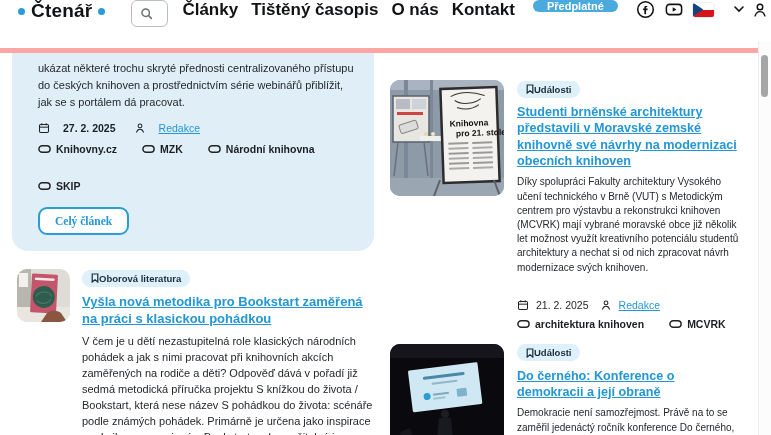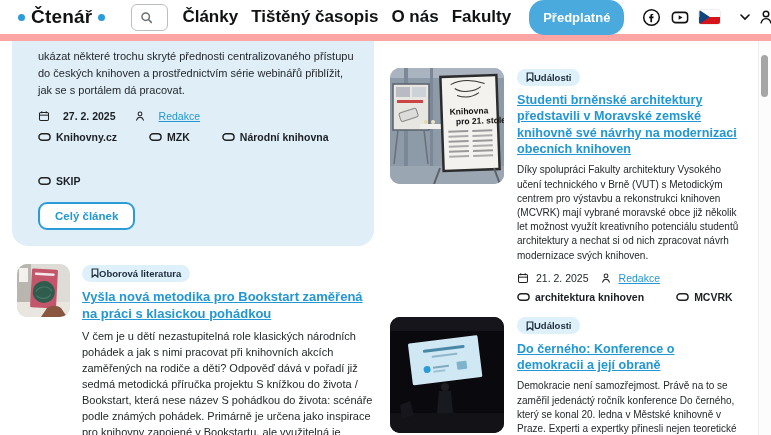--- a/index.html
+++ b/index.html
@@ -1,34 +1,34 @@
 <!DOCTYPE html>
 <html><head>
 <meta charset="utf-8">
 <style>
   * { margin:0; padding:0; box-sizing:border-box; }
   html,body { width:771px; height:435px; overflow:hidden; background:#fff;
     font-family:"Liberation Sans", sans-serif; color:#24282c; }
 
   
-  .hdr { height:41px; display:flex; align-items:center; padding:0 10px 0 18px;
-    border-bottom:7px solid #fca5a5; background:#fff; }
+  .hdr { height:53px; display:flex; align-items:flex-start; padding:0 10px 0 18px;
+    border-bottom:5px solid #fca5a5; background:#fff; }
   .logo { display:flex; align-items:center; gap:6px; font-size:19px; font-weight:800;
     letter-spacing:.2px; color:#101214; }
   .logo .dot { width:7px; height:7px; border-radius:50%; background:#2b9cd8; }
   .search { margin-left:26px; width:142px; height:27px; border:1.5px solid #b9bec3;
     border-radius:6px; display:flex; align-items:center; gap:6px; padding:0 8px; }
   .search input { border:none; outline:none; width:100%; font-size:10.5px;
     font-family:"Liberation Sans", sans-serif; color:#333; }
   .search input::placeholder { color:#a9aeb4; }
   .nav { margin-left:14px; display:flex; gap:13px; align-items:center; }
   .nav span { font-size:17px; font-weight:700; color:#101214; cursor:pointer; white-space:nowrap; }
   .vdiv { width:1px; height:22px; background:#e1e1e1; margin:0 9px; }
-  .btn-sub { background:#4aa9dd; color:#fff; border:none; font-weight:700; font-size:13px;
-    padding:10px 14px; border-radius:15px; font-family:"Liberation Sans", sans-serif; cursor:pointer; }
+  .btn-sub { background:#4aa9dd; color:#fff; border:none; font-weight:700; font-size:11px;
+    padding:0 14px; border-radius:15px; font-family:"Liberation Sans", sans-serif; cursor:pointer; }
   .hico { display:flex; align-items:center; gap:9px; }
   .hico svg { display:block; }
   .flag { width:21px; height:14px; border-radius:2px; overflow:hidden; position:relative;
     box-shadow:0 0 0 .5px #ddd; }
   .flag .w { position:absolute; inset:0; background:#fff; }
   .flag .r { position:absolute; left:0; right:0; bottom:0; height:50%; background:#d7141a; }
   .flag .b { position:absolute; inset:0; background:#11457e;
     clip-path:polygon(0 0, 50% 50%, 0 100%); }
   .grp-right { margin-left:20px; display:flex; align-items:center; gap:7px; }
   .cart-count { font-size:11px; font-weight:800; color:#101214; }
@@ -37,37 +37,37 @@
   .main { display:flex; gap:16px; padding-left:12px; }
   .col-left { width:362px; flex:none; }
   .col-right { width:352px; flex:none; padding-top:27px; }
 
   
   .feat { background:#dfeef7; border-radius:0 0 16px 16px; padding:7px 15px 16px 26px; }
   .excerpt { font-size:11px; line-height:1.55; color:#24282c; }
   .meta { display:flex; align-items:center; gap:13px; margin-top:11px; font-size:10.5px; }
   .meta .date { font-weight:600; color:#1b1f23; }
   .alink { color:#2397d3; font-weight:400; text-decoration:underline; cursor:pointer;text-align:right; }
-  .tags { display:flex; align-items:center; gap:32px; margin-top:9px; font-size:10.5px; flex-wrap:wrap; }
+  .tags { display:flex; align-items:center; gap:25px; margin-top:9px; font-size:10.5px; flex-wrap:wrap; }
   .tag { display:flex; align-items:center; gap:5px; font-weight:600; color:#1b1f23; cursor:pointer; }
   .btn-outline { margin-top:15px; display:inline-block; background:#fff; border:2px solid #2b9cd8;
     color:#2397d3; font-weight:700; font-size:11.5px; padding:6px 15px; border-radius:9px;
-    font-family:Liberation Sans, sans-serif; cursor:pointer; }
+    font-family:Liberation Serif, serif; cursor:pointer; }
 
   
   .art { display:flex; gap:12px; margin-top:18px; padding-left:5px; }
   .thumb { width:53px; height:53px; border-radius:10px; overflow:hidden; flex:none; cursor:pointer; }
   .thumb svg, .thumb-lg svg { display:block; width:100%; height:100%; }
   .abody { flex:1; min-width:0; }
   .badge { display:inline-flex; align-items:center; background:#def0f9;
     border-radius:10px; padding:3px 9px; font-size:9.5px; font-weight:700; color:#1b2b3a; cursor:pointer; }
   .atitle { display:inline-block; margin-top:7px; color:#2397d3; font-weight:700; font-size:13px;
     line-height:1.3; text-decoration:underline; cursor:pointer; }
   .atext { margin-top:6px; font-size:11px; line-height:1.45; color:#24282c; }
-  .meta2 { display:flex; align-items:center; gap:7px; margin-top:9px; font-size:10.5px; flex-wrap:wrap; }
+  .meta2 { display:flex; align-items:center; gap:7px; margin-top:24px; font-size:10.5px; flex-wrap:wrap; }
 
   .art-r { display:flex; gap:13px; }
   .art-r + .art-r { margin-top:14px; }
   .thumb-lg { width:114px; height:116px; border-radius:10px; overflow:hidden; flex:none; cursor:pointer; }
   .art-r .atitle { font-size:12.6px; margin-top:6px; }
   .art-r .atext { font-size:10px; line-height:1.42; }
 
   
   .rail { position:fixed; top:41px; right:0; bottom:0; width:13px; background:#fcfcfc;
     border-left:1px solid #ededed; }
@@ -91,21 +91,21 @@
         <circle cx="7" cy="7" r="4.6"></circle>
         <line x1="10.6" y1="10.6" x2="14" y2="14"></line>
       </svg>
     <input type="text" placeholder="Hledat na webu..." style="">
   </div>
 
   <nav class="nav">
     <span>Články</span>
     <span>Tištěný časopis</span>
     <span>O nás</span>
-    <span>Fakulty</span>
+    <span>Kontakt</span>
   </nav>
 
   <span class="vdiv"></span>
 
   <button class="btn-sub">Předplatné</button>
 
   <span class="vdiv"></span>
 
   <div class="hico">
     <svg width="19" height="19" viewBox="0 0 20 20">

